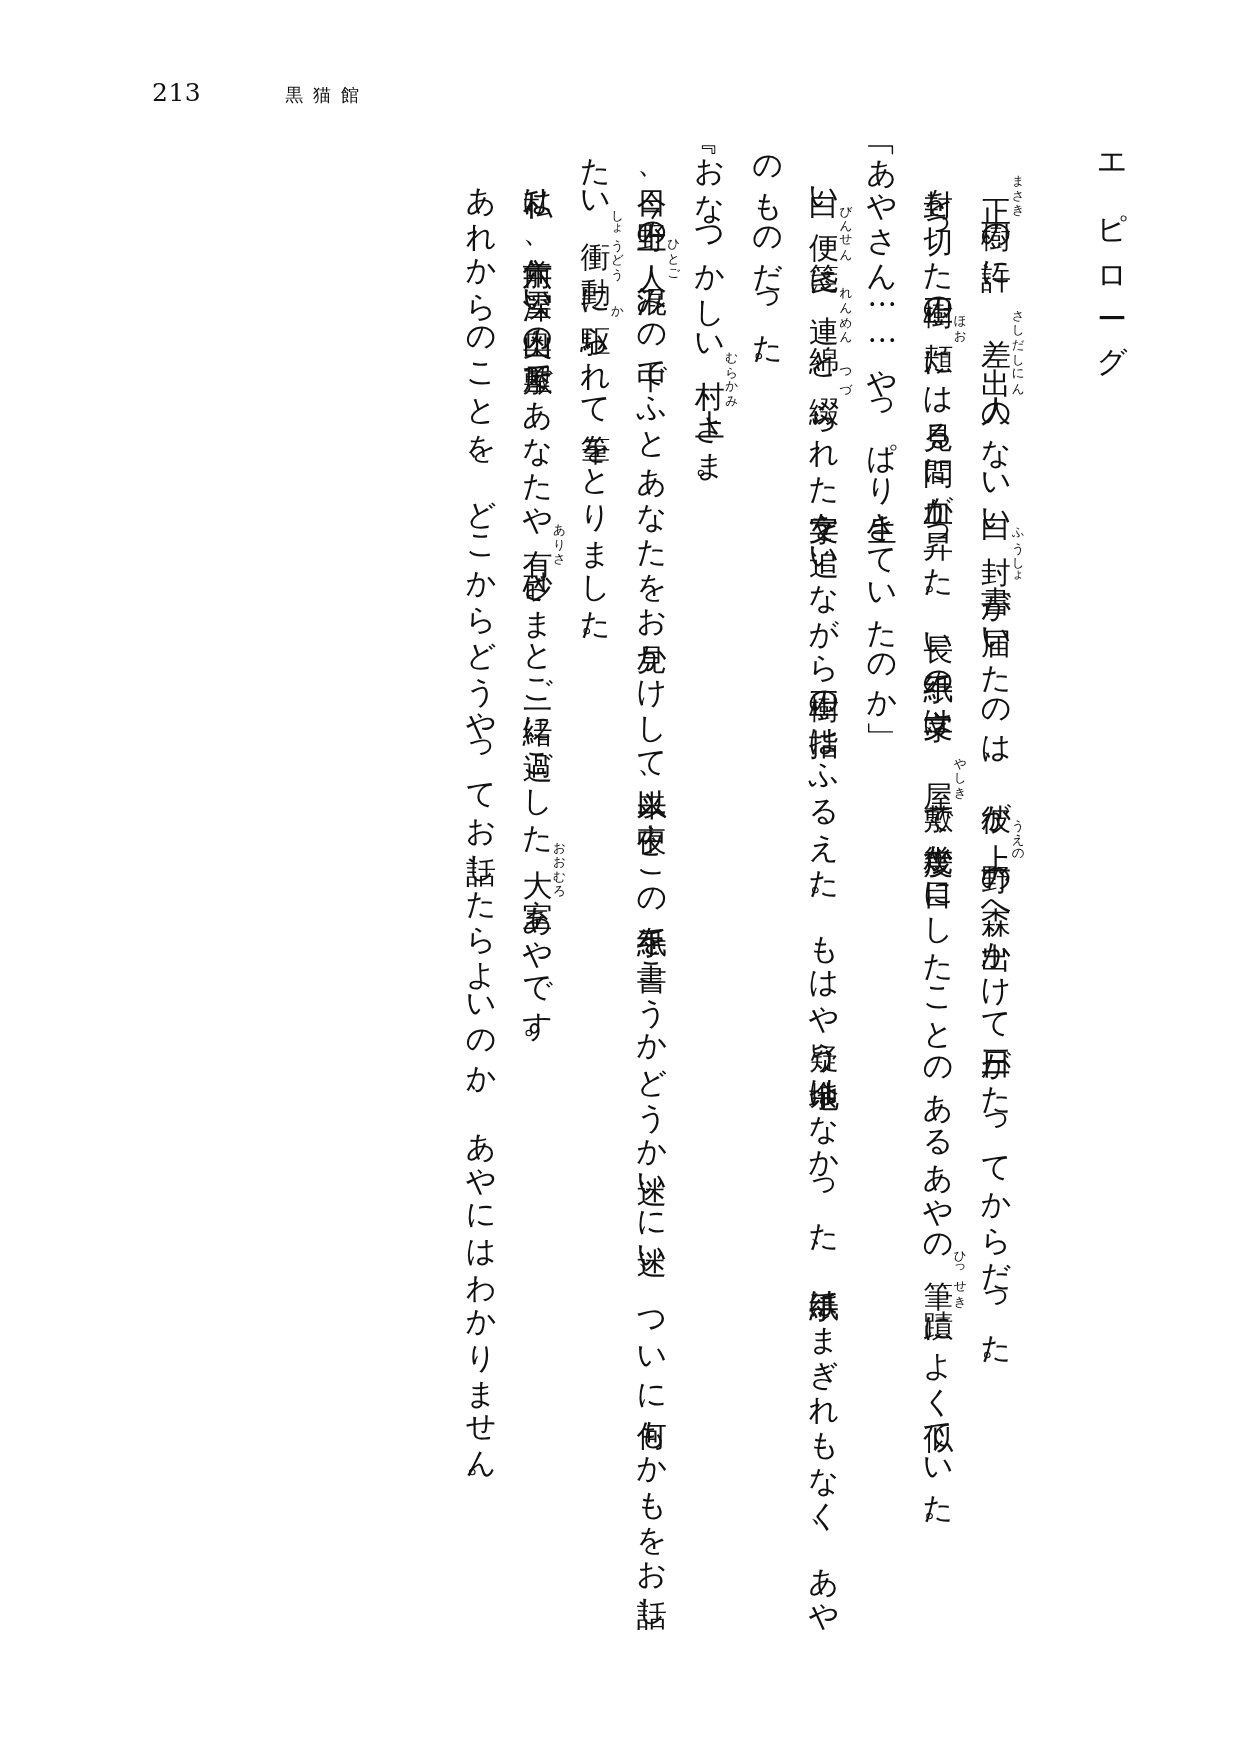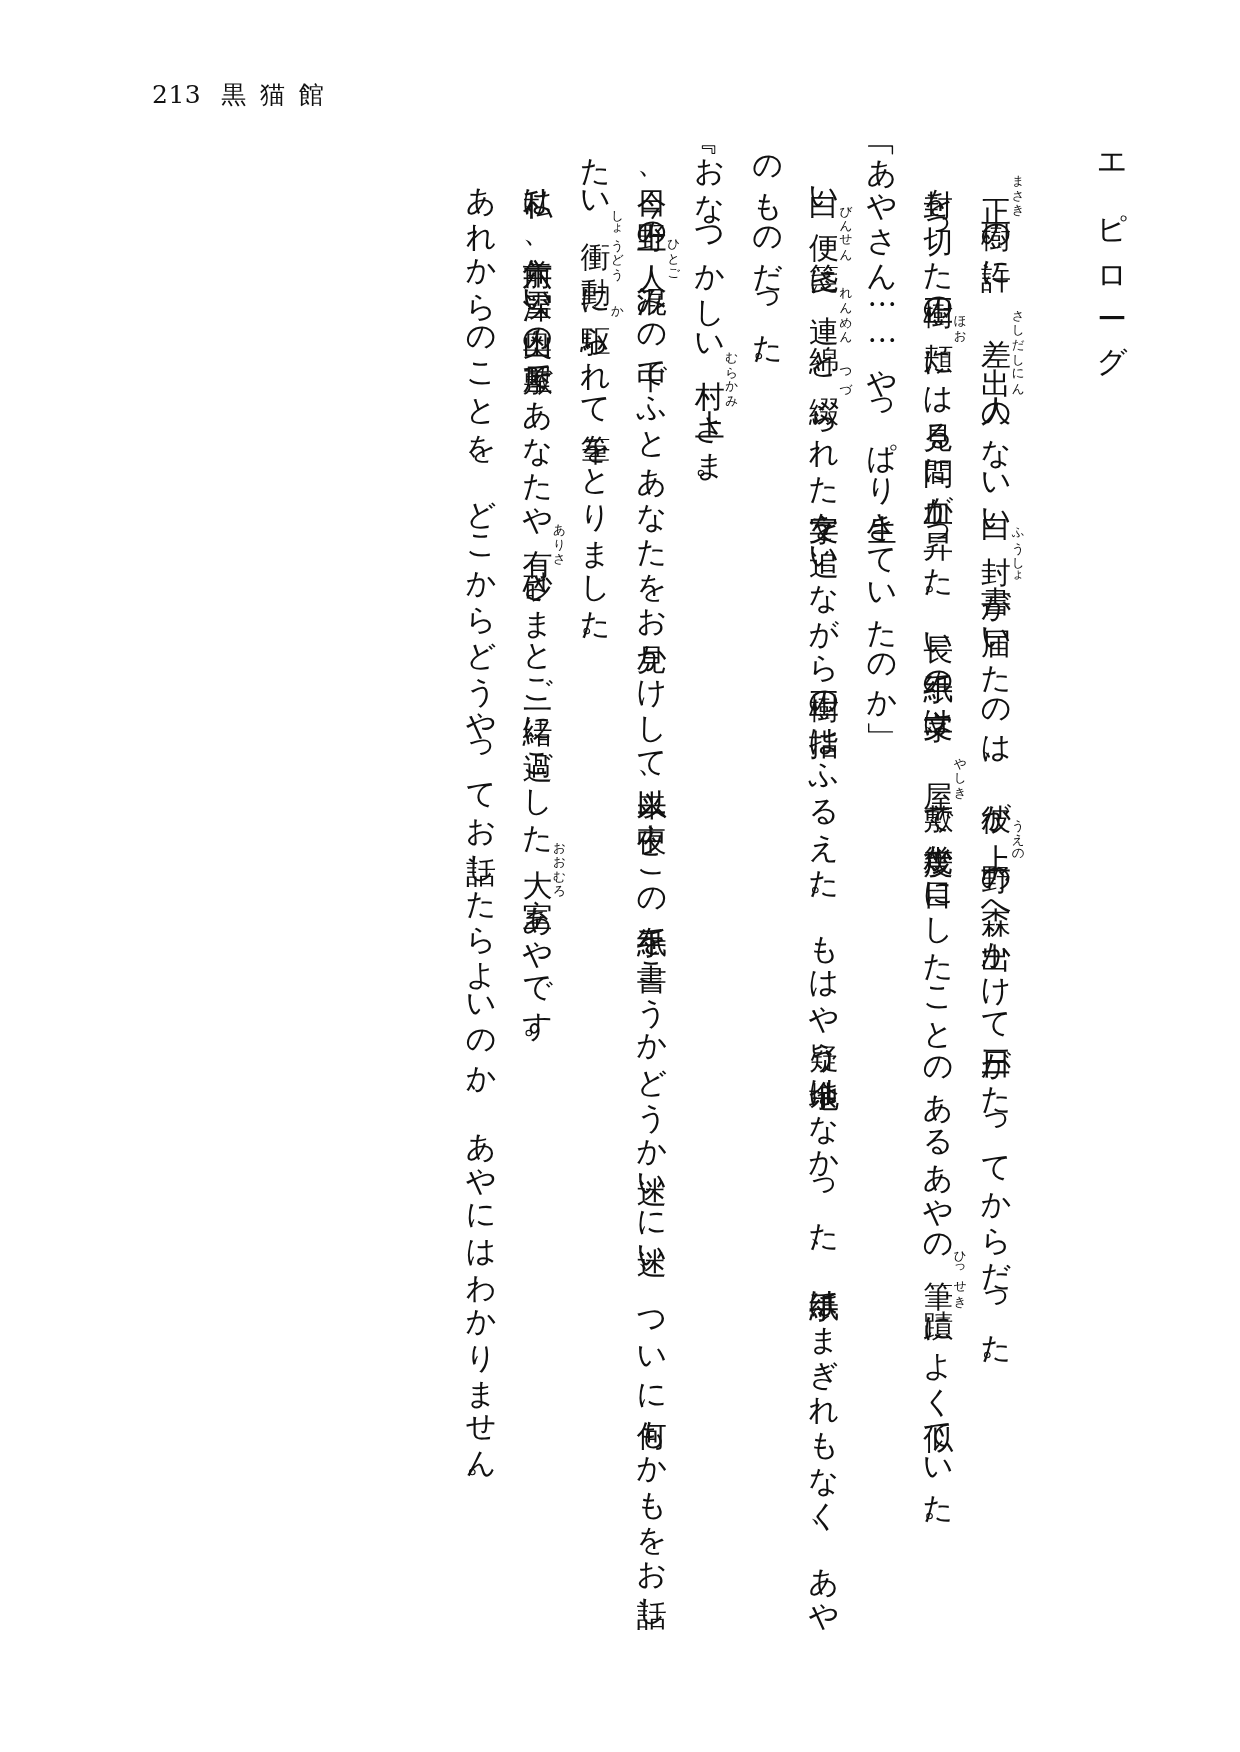--- a/index.html
+++ b/index.html
@@ -16,31 +16,32 @@
     overflow: hidden;
   }
 
   
   .running-head {
     position: absolute;
     top: 78px;
     left: 152px;
     display: flex;
     align-items: baseline;
-    gap: 20px;
+    gap: 68px;
     font-size: 25px;
     letter-spacing: 0.02em;
   }
   .running-head .folio {
     font-family: "DejaVu Serif", "Liberation Serif", serif;
     font-size: 25px;
   }
   .running-head .book-title {
     letter-spacing: 0.55em;
-    font-size: 25px;
+    font-size: 18px;
+    margin-left: 16px;
   }
 
   
   .page-body {
     position: absolute;
     top: 136px;
     left: 100px;
     width: 1040px;
     height: 1500px;
     writing-mode: vertical-rl;

